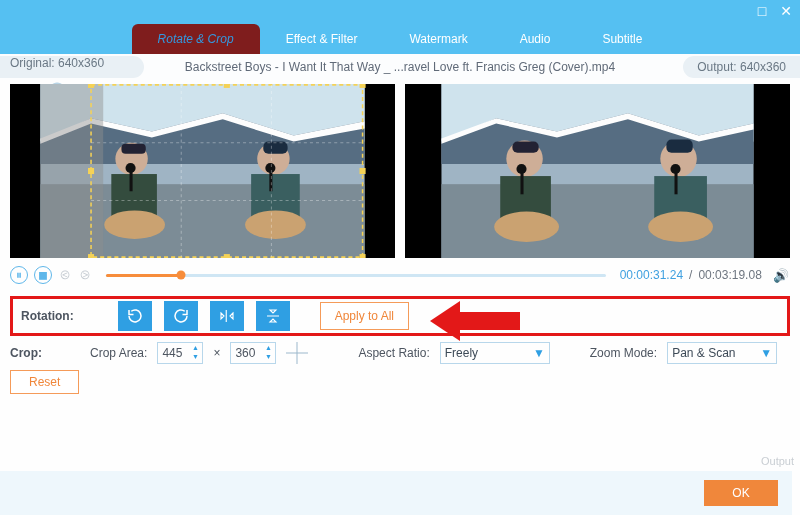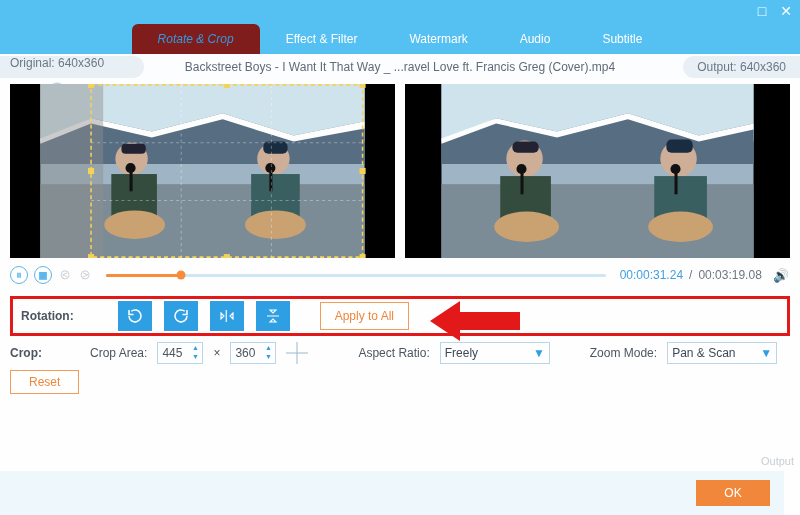--- a/index.html
+++ b/index.html
@@ -49,21 +49,21 @@
   .crosshair::before{left:50%;top:0;bottom:0;width:1px;transform:translateX(-50%);}
   .crosshair::after{top:50%;left:0;right:0;height:1px;transform:translateY(-50%);}
   .fieldlabel{color:#4d5560;}
   .combo { height:22px; border:1px solid #b8d7eb; min-width:110px; display:flex; align-items:center; justify-content:space-between; padding:0 4px; color:#3d4a57; cursor:pointer; }
 
   .reset-wrap{ margin:6px 0 0 10px;}
   .reset { border:1px solid #f59b59; color:#f0873b; background:#fff; padding:4px 18px; cursor:pointer;}
 
   .activate { position:absolute; right:6px; bottom:48px; color:#c9ced3; font-size:11px; }
 
-  .footer { position:absolute; left:0; right:16px; bottom:0; height:44px; background:#eef7fc; display:flex; justify-content:flex-end; align-items:center; gap:10px; padding-right:14px; }
+  .footer { position:absolute; left:0; right:8px; bottom:0; height:44px; background:#eef7fc; display:flex; justify-content:flex-end; align-items:center; gap:10px; padding-right:14px; }
   .footer button { min-width:74px; height:26px; border:none; color:#fff; cursor:pointer; }
   .btn-ok { background:#f0873b; }
   .btn-cancel { background:#f0873b; }
 </style>
 </head>
 <body>
 
 <div class="titlebar">
   <span class="winbtn">□</span>
   <span class="winbtn">✕</span>

